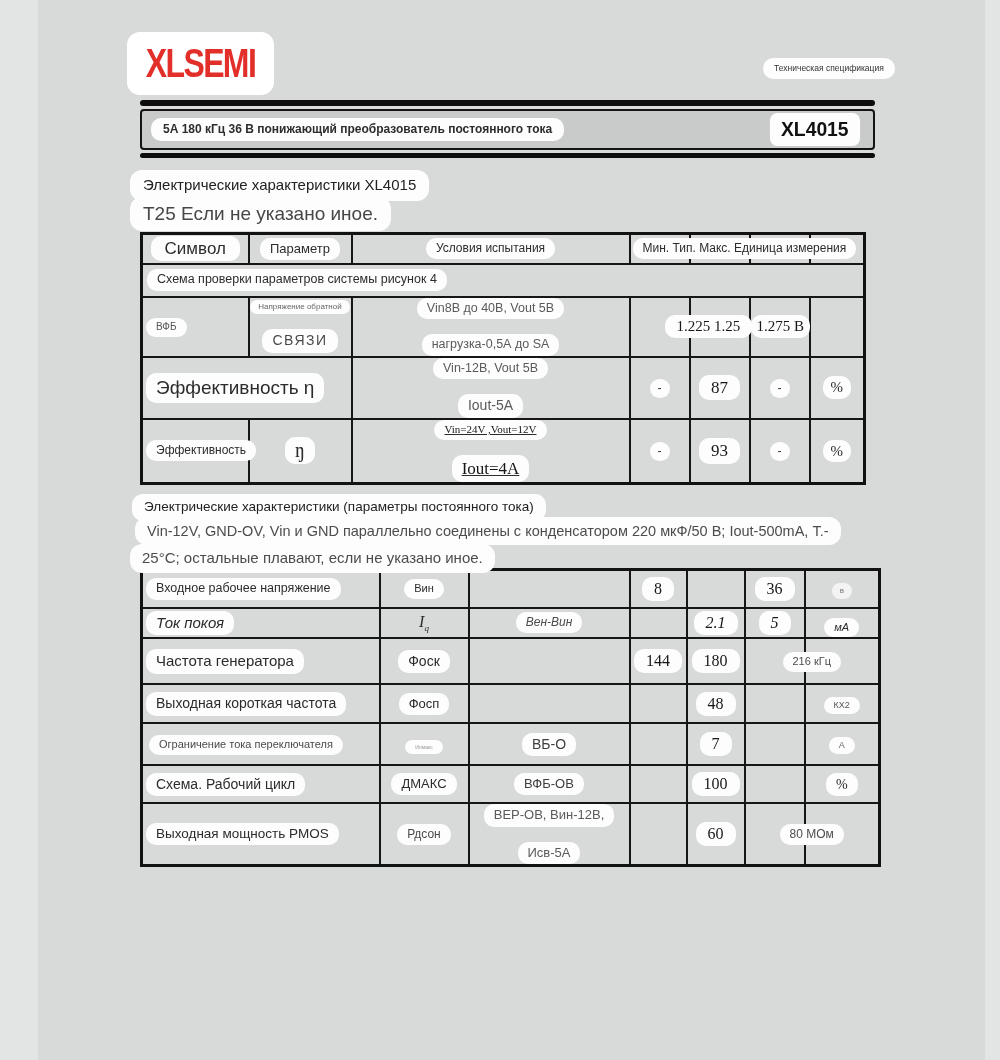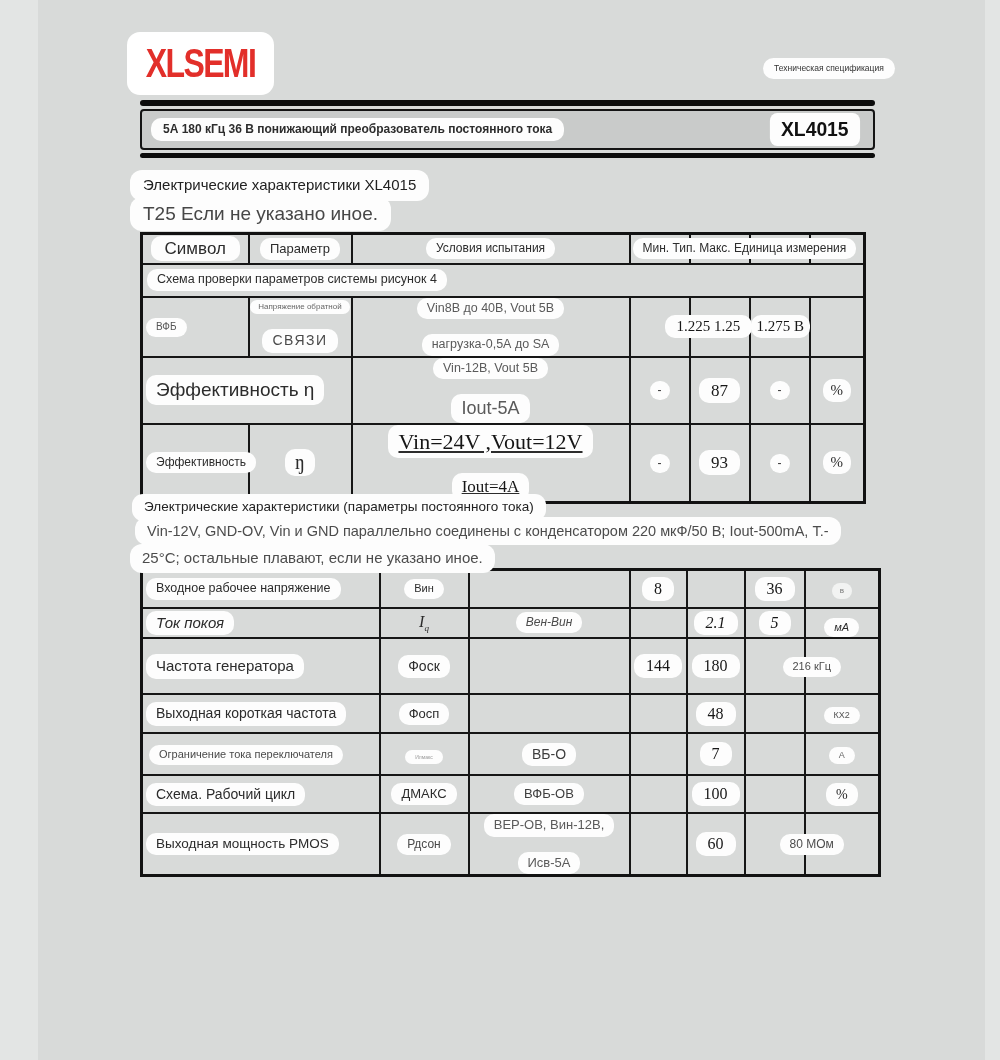--- a/index.html
+++ b/index.html
@@ -112,34 +112,34 @@
     <td></td>
     <td><span class="pill num nowrap" style="margin-left:-26px;font-size:15px;">1.225 1.25</span></td>
     <td><span class="pill num nowrap" style="font-size:15px;padding:2px 6px;">1.275 В</span></td>
     <td></td>
   </tr>
   <tr style="height:55px;">
     <td colspan="2" class="cell-left"><span class="pill" style="font-size:19px;margin-left:3px;">Эффективность η</span></td>
     <td>
           <div class="stack">
       <span class="pill gray" style="font-size:12.5px;">Vin-12В, Vout 5В</span>
-      <span class="pill gray" style="font-size:18px;text-align:center;">Iout-5А</span>
+      <span class="pill gray" style="font-size:14px;text-align:center;">Iout-5А</span>
     </div>
         </td>
     <td><span class="pill dash">-</span></td>
     <td><span class="pill num" style="font-size:17px;">87</span></td>
     <td><span class="pill dash">-</span></td>
     <td><span class="pill serif" style="font-size:15px;padding:2px 8px;">%</span></td>
   </tr>
   <tr style="height:53px;text-decoration:underline;">
     <td class="cell-left"><span class="pill" style="font-size:12px;margin-left:3px;">Эффективность</span></td>
     <td><span class="pill serif" style="font-size:20px;padding:1px 10px;">ŋ</span></td>
     <td>
           <div class="stack">
-      <span class="pill serif" style="font-size:22px;color:#161616;">Vin=24V ,Vout=12V</span>
+      <span class="pill serif" style="font-size:11px;color:#161616;">Vin=24V ,Vout=12V</span>
       <span class="pill serif" style="font-size:17px;color:#161616;">Iout=4A</span>
     </div>
         </td>
     <td><span class="pill dash">-</span></td>
     <td><span class="pill num" style="font-size:17px;">93</span></td>
     <td><span class="pill dash">-</span></td>
     <td><span class="pill serif" style="font-size:15px;padding:2px 8px;">%</span></td>
   </tr>
 </tbody>
   </table>
@@ -170,21 +170,21 @@
   </tr>
   <tr style="height:28px;font-style:italic;">
     <td class="cell-left"><span class="pill" style="font-size:15px;margin-left:3px;">Ток покоя</span></td>
     <td><span class="serif" style="font-size:16px;"><span>I</span><sub>q</sub></span></td>
     <td><span class="pill" style="font-size:12px;color:#4c4c4c;">Вен-Вин</span></td>
     <td></td>
     <td><span class="pill num">2.1</span></td>
     <td><span class="pill num">5</span></td>
     <td><span class="pill" style="font-size:11px;margin-top:9px;">мА</span></td>
   </tr>
-  <tr style="height:56px;">
+  <tr style="height:46px;">
     <td class="cell-left"><span class="pill" style="font-size:15px;margin-left:3px;">Частота генератора</span></td>
     <td><span class="pill" style="font-size:14px;">Фоск</span></td>
     <td></td>
     <td><span class="pill num">144</span></td>
     <td><span class="pill num">180</span></td>
     <td></td>
     <td><span class="pill nowrap" style="font-size:11px;color:#4c4c4c;transform:translateX(-30px);">216 кГц</span></td>
   </tr>
   <tr style="height:39px;">
     <td class="cell-left"><span class="pill" style="font-size:14px;margin-left:3px;">Выходная короткая частота</span></td>

